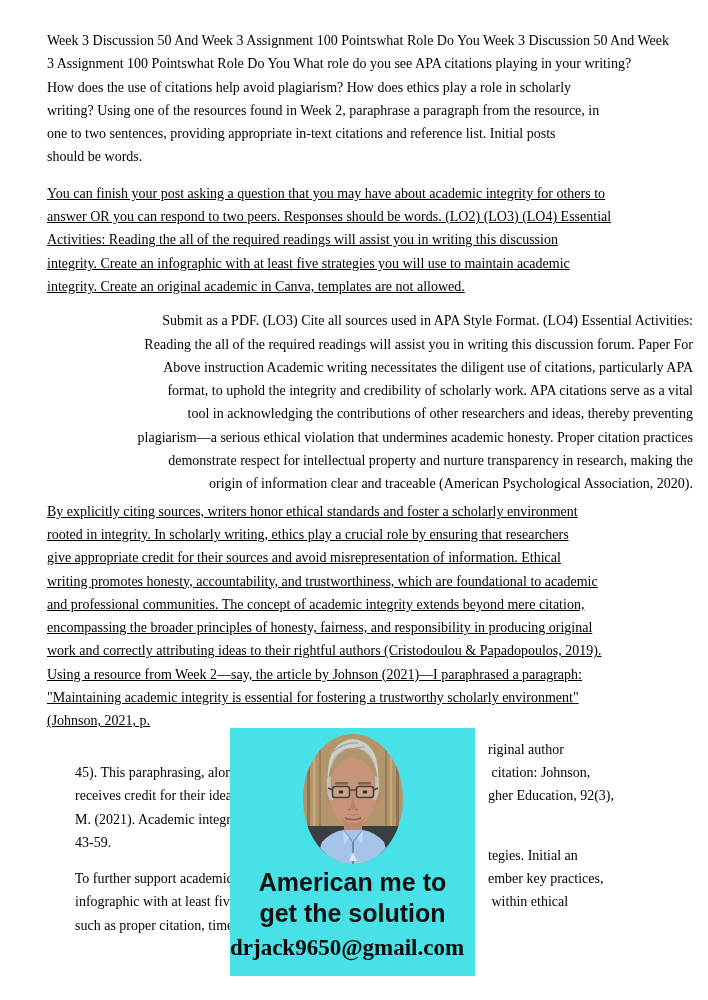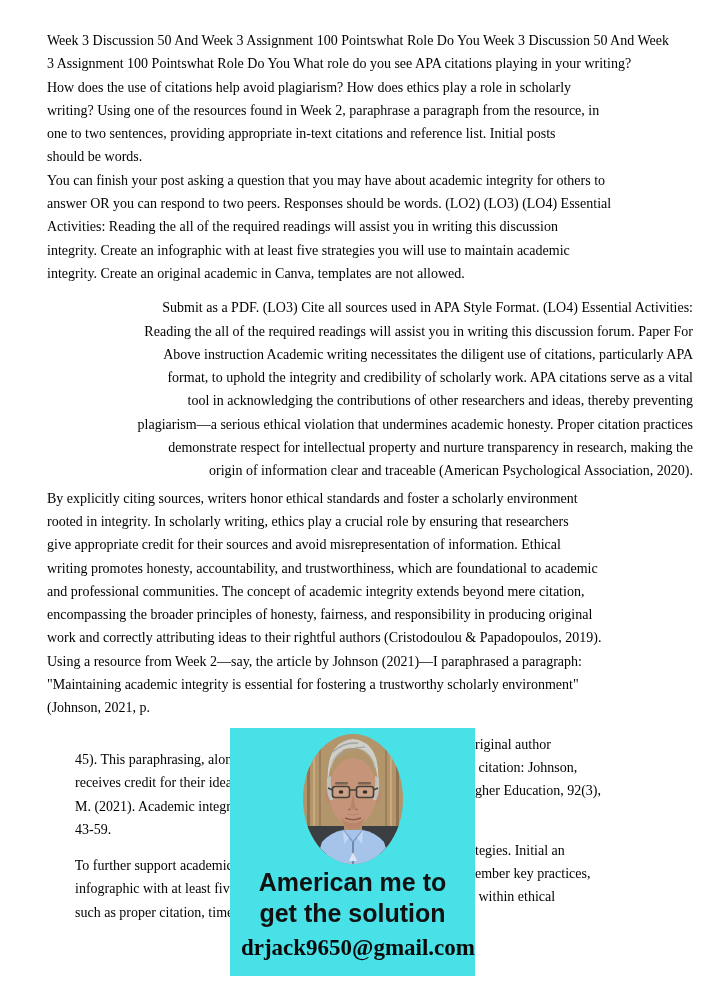--- a/index.html
+++ b/index.html
@@ -9,47 +9,47 @@
     background:#ffffff;
     overflow:hidden;
     font-family:"Liberation Serif", serif;
     color:#000000;
   }
   .doc{
     position:absolute;left:47px;top:29px;width:646px;
     font-size:14px;line-height:23.3px;
   }
   .para{margin:0;}
-  .p1{}
-  .p2{margin-bottom:11px;}
+  .p1{margin-bottom:13px;}
+  .p2{margin-bottom:11px;text-decoration:underline;}
   .p3{margin-bottom:4px;text-align:right;}
-  .p4{margin-bottom:5px;}
+  .p4{margin-bottom:5px;text-decoration:underline;}
   .p5{margin-bottom:13px;}
   .line{white-space:pre;position:relative;height:23.3px;}
-  .rfrag{position:absolute;left:428px;top:8px;white-space:pre;}
+  .rfrag{position:absolute;left:428px;top:0;white-space:pre;padding-left:13px;}
 
   .overlay{
     position:absolute;left:230px;top:728px;width:245px;height:248px;
     background:#48E1E7;
   }
   .photo{
     position:absolute;left:73px;top:6px;width:100px;height:130px;
     border-radius:50%;overflow:hidden;
   }
   .photo svg{display:block;}
   .cta{
     position:absolute;left:0;top:139px;width:100%;
     text-align:center;
     font-family:"Liberation Sans", sans-serif;
     font-weight:700;font-size:25px;line-height:31px;
     color:#111111;letter-spacing:0px;
   }
   .email{
     position:absolute;left:0;top:206px;width:100%;
-    text-align:right;
+    text-align:left;
     font-family:"Liberation Serif", serif;
     font-weight:700;font-size:23px;line-height:28px;
     color:#0a0a0a;
   }
 </style>
 </head>
 <body>
 
 <div class="page">
 

